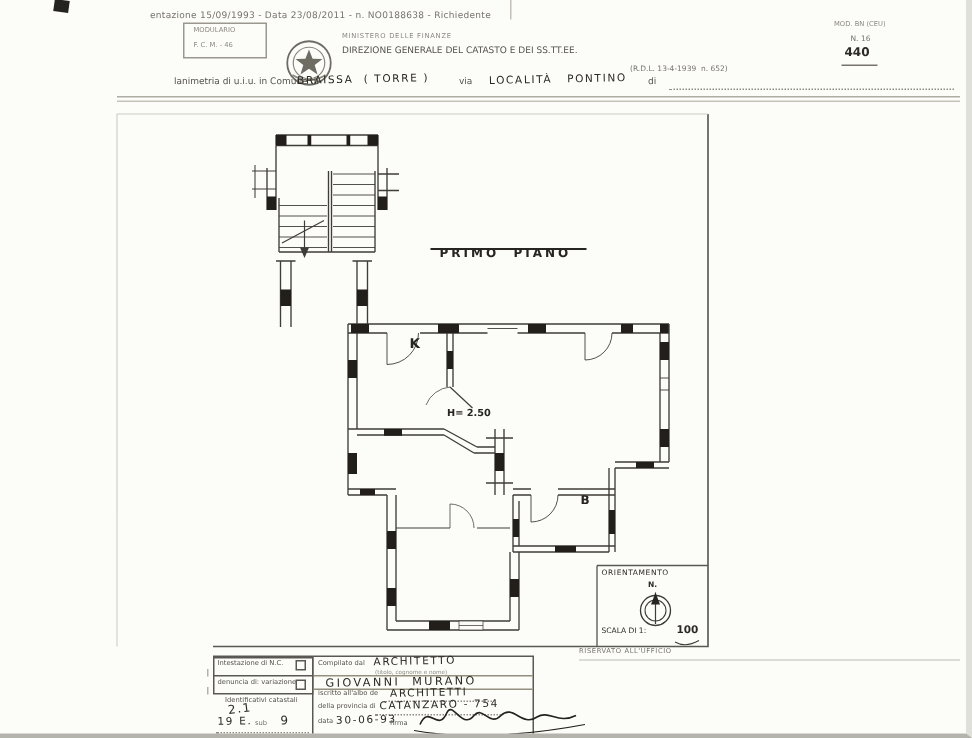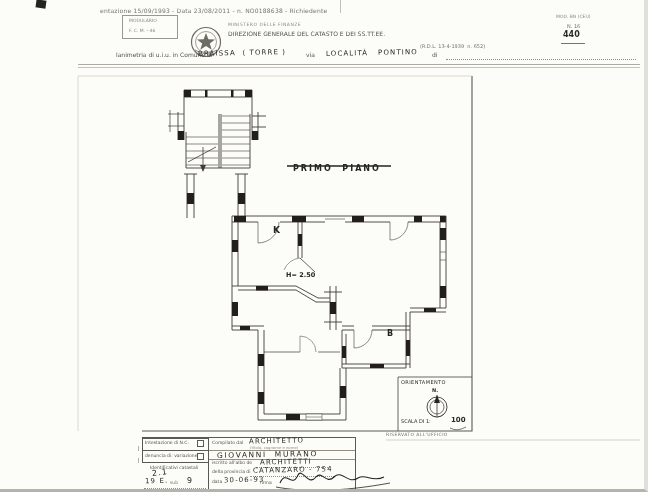--- a/index.html
+++ b/index.html
@@ -150,21 +150,21 @@
         <path d="M430 414 Q437 420 444 414" stroke-width="0.6"></path>
         <path d="M450 428 Q457 432 466 427" stroke-width="0.7"></path>
       </g>
 
       <path d="M386 440 H640" stroke="#b5b3aa" stroke-width="0.6"></path>
     </g>
   </svg>
 
   <div class="t f8 lbl" style="left:293px;top:152px;margin-top:13px;">PRIMO  PIANO</div>
   <div class="t" style="left:273px;top:226px;font-size:9px;font-weight:600;color:#26251f;">K</div>
-  <div class="t f65" style="left:286px;top:272px;font-weight:600;color:#26251f;">H= 2.50</div>
+  <div class="t f65" style="left:298px;top:272px;font-weight:600;color:#26251f;">H= 2.50</div>
   <div class="t f8" style="left:387px;top:330px;font-weight:600;color:#26251f;">B</div>
 
   <div class="t f5 dark" style="left:401px;top:380px;letter-spacing:.4px;">ORIENTAMENTO</div>
   <div class="t f5 dark" style="left:432px;top:388px;font-weight:bold;">N.</div>
   <div class="t f5 dark" style="left:401px;top:419px;">SCALA DI 1:</div>
   <div class="t f7 dark" style="left:451px;top:417px;font-weight:bold;">100</div>
   <div class="t f4 gray" style="left:386px;top:433px;letter-spacing:.4px;">RISERVATO ALL'UFFICIO</div>
 
   <div class="box" style="left:142px;top:438px;width:67px;height:25px;"></div>
   <div class="rule" style="left:142px;top:450px;width:67px;background:#5a5852;"></div>

